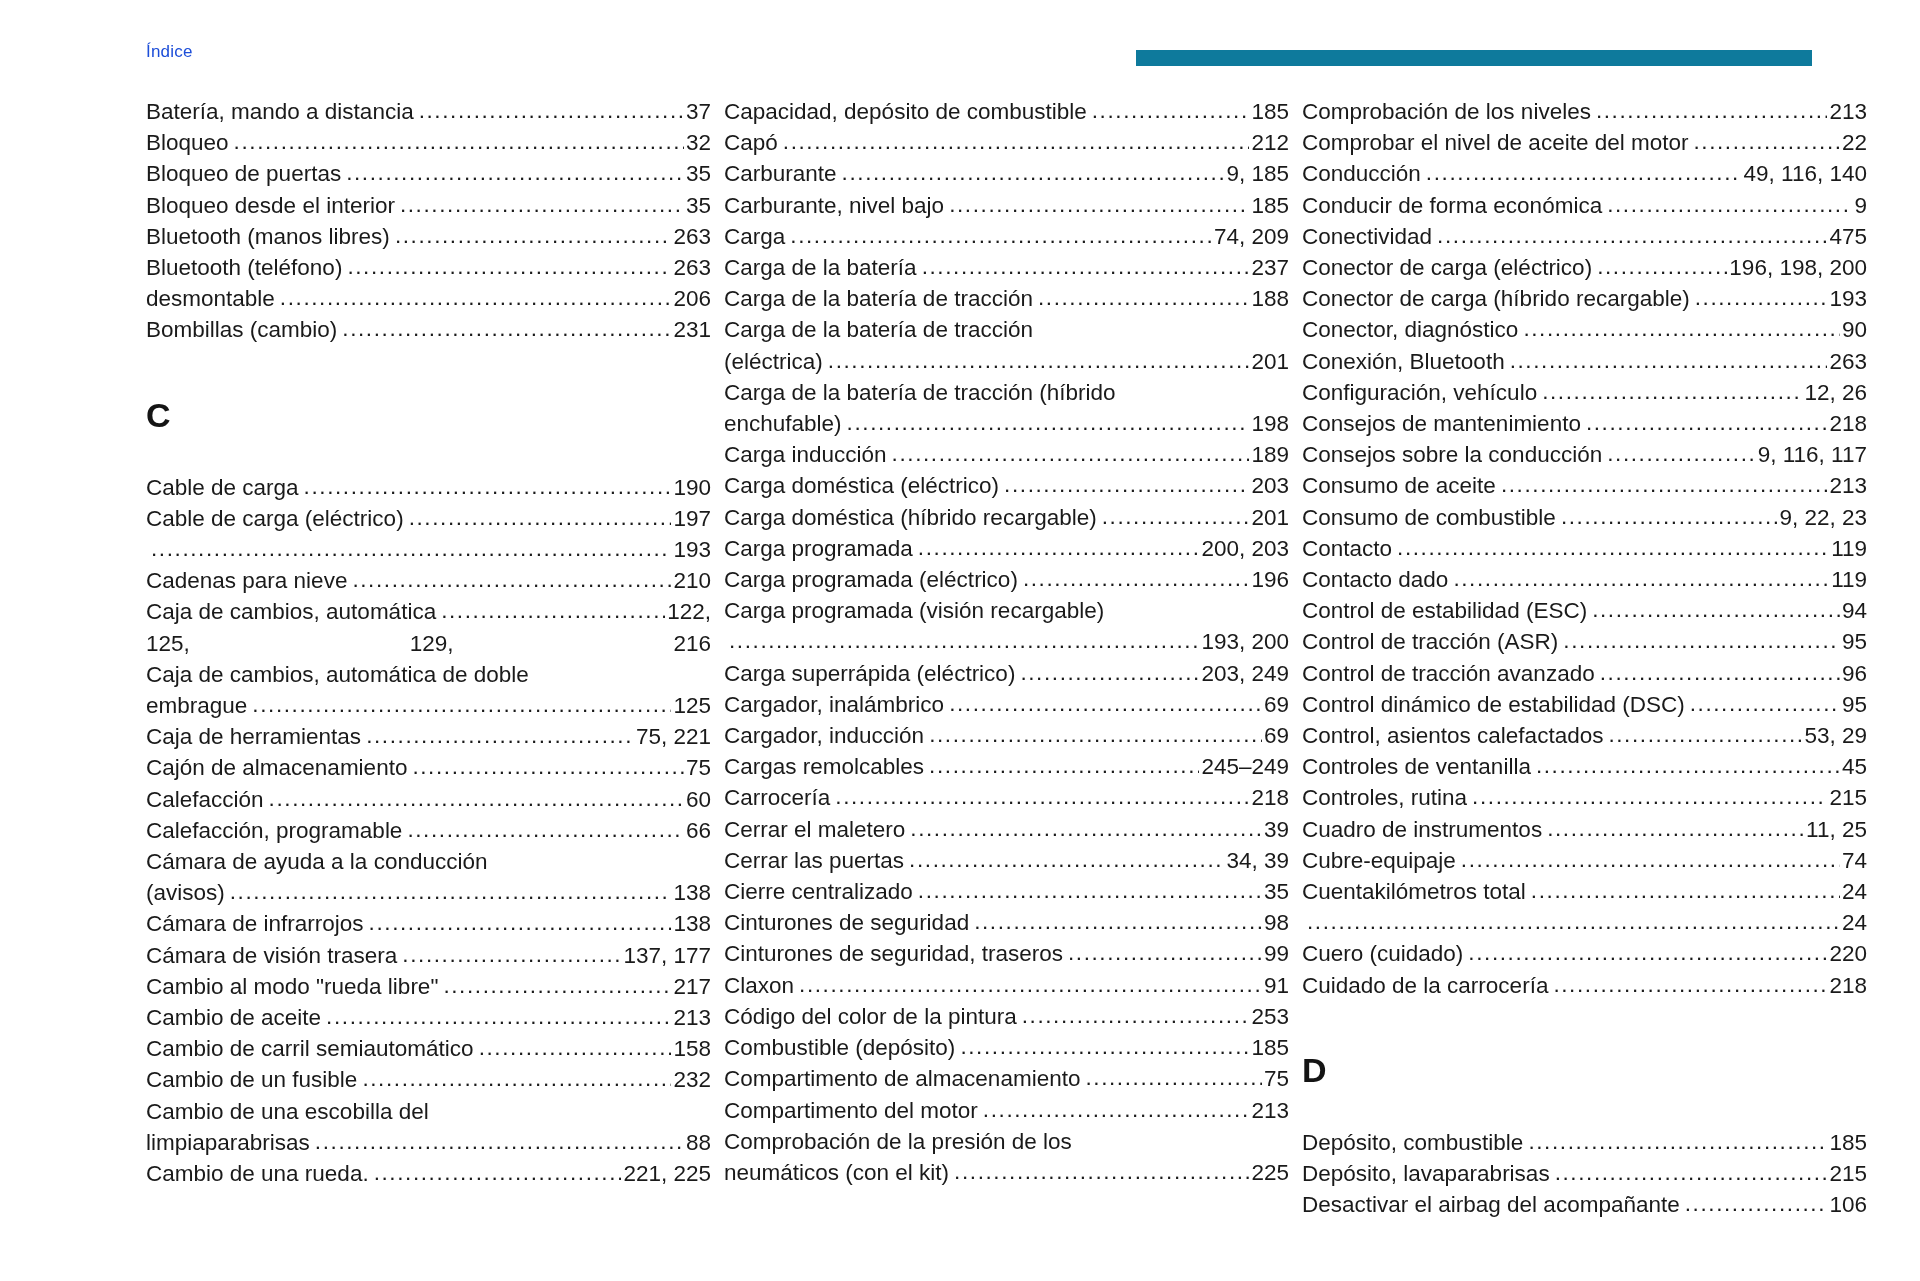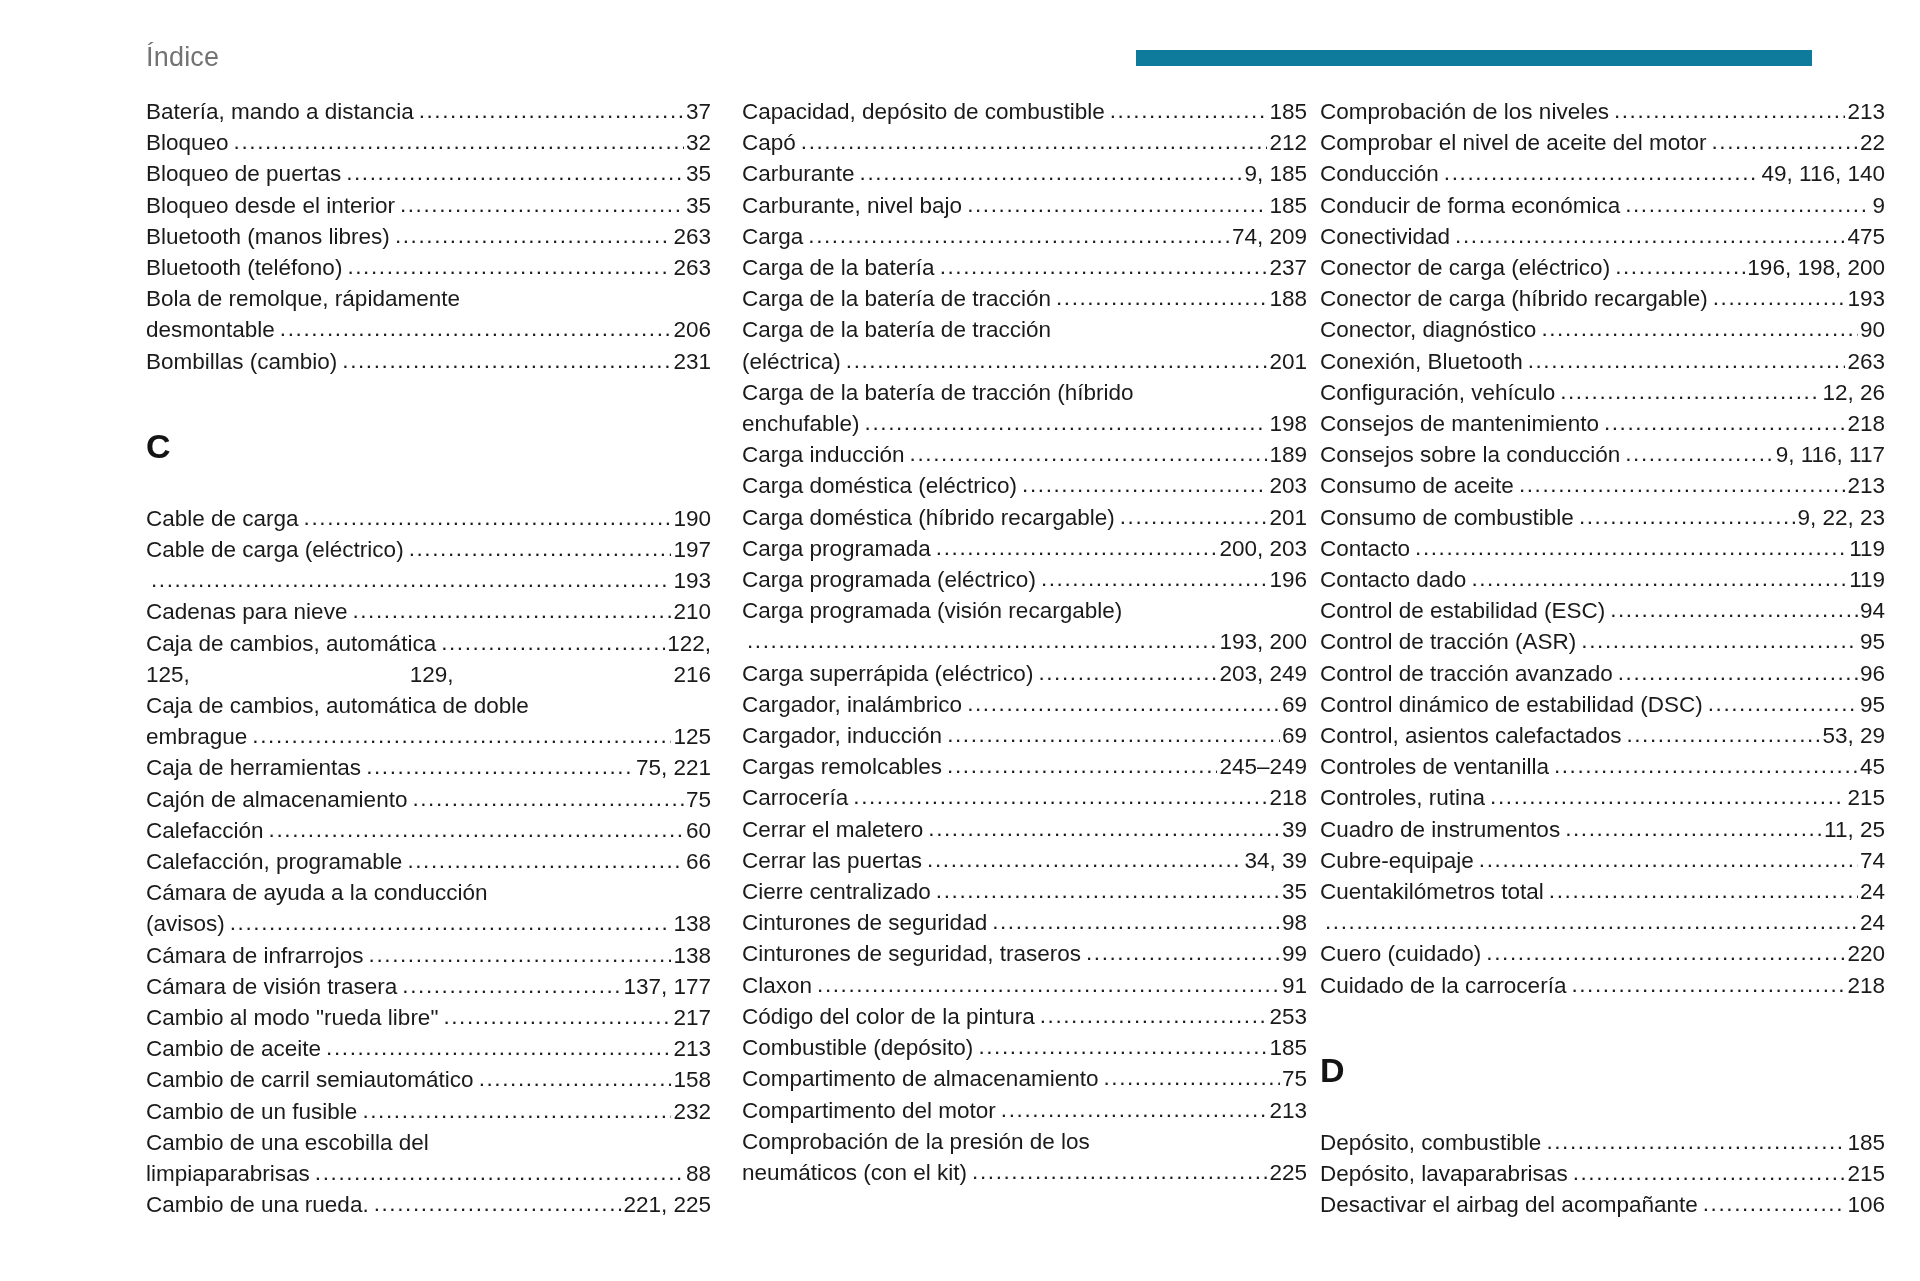--- a/index.html
+++ b/index.html
@@ -19,22 +19,22 @@
   .page-header {
     position: absolute;
     top: 0; left: 0;
     width: 1920px;
     height: 78px;
   }
   .header-label {
     position: absolute;
     left: 146px;
     top: 42px;
-    font-size: 27px;
-    color: #737373;
+    font-size: 17px;
+    color: #1d4ed8;
     letter-spacing: 0.2px;
   }
   .header-rule {
     position: absolute;
     left: 1136px;
     top: 50px;
     width: 676px;
     height: 16px;
     background: #0e7a9c;
   }
@@ -46,21 +46,21 @@
     left: 0;
     width: 1796px;
     display: flex;
     gap: 0;
   }
   .index-column {
     width: 565px;
     padding: 0 0 0 0;
   }
   .col-1 { margin-left: 146px; }
-  .col-2 { margin-left: 31px; }
+  .col-2 { margin-left: 13px; }
   .col-3 { margin-left: 13px; }
 
   
   .letter-heading {
     font-size: 34px;
     font-weight: bold;
     color: #141414;
     line-height: 1;
     margin-top: 52px;
     margin-bottom: 40px;
@@ -143,21 +143,20 @@
       <div class="entry">
         <span class="entry-title">Bluetooth (manos libres)</span>
         <span class="leader">..........................................................................................</span>
         <span class="entry-pages">263</span>
       </div>
       <div class="entry">
         <span class="entry-title">Bluetooth (teléfono)</span>
         <span class="leader">..........................................................................................</span>
         <span class="entry-pages">263</span>
       </div>
-      <div class="entry text-only"><span class="entry-title">Bola de remolque, rápidamente</span></div>
       <div class="entry">
         <span class="entry-title">desmontable</span>
         <span class="leader">..........................................................................................</span>
         <span class="entry-pages">206</span>
       </div>
       <div class="entry">
         <span class="entry-title">Bombillas (cambio)</span>
         <span class="leader">..........................................................................................</span>
         <span class="entry-pages">231</span>
       </div>

